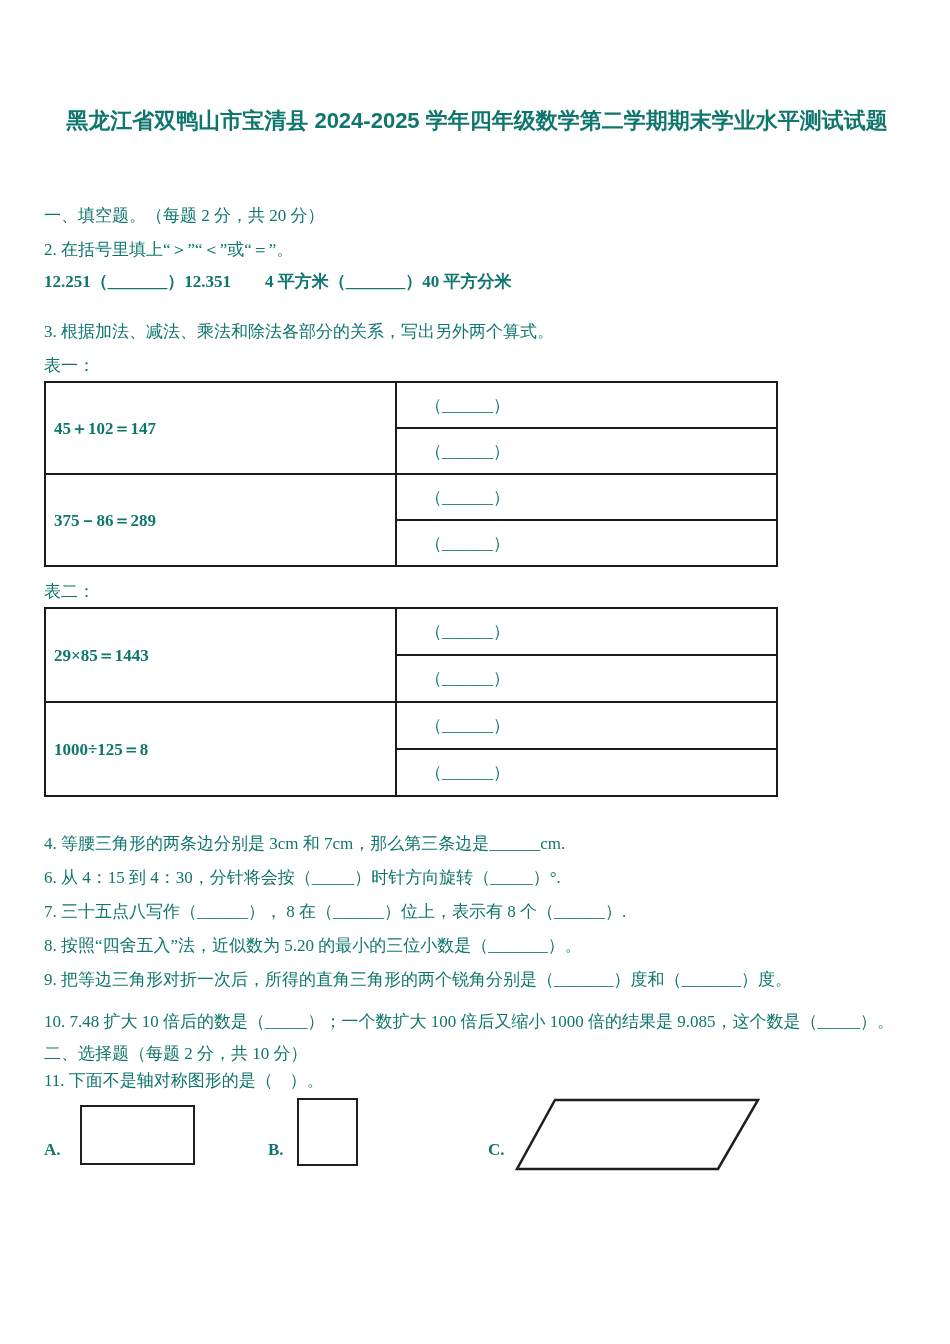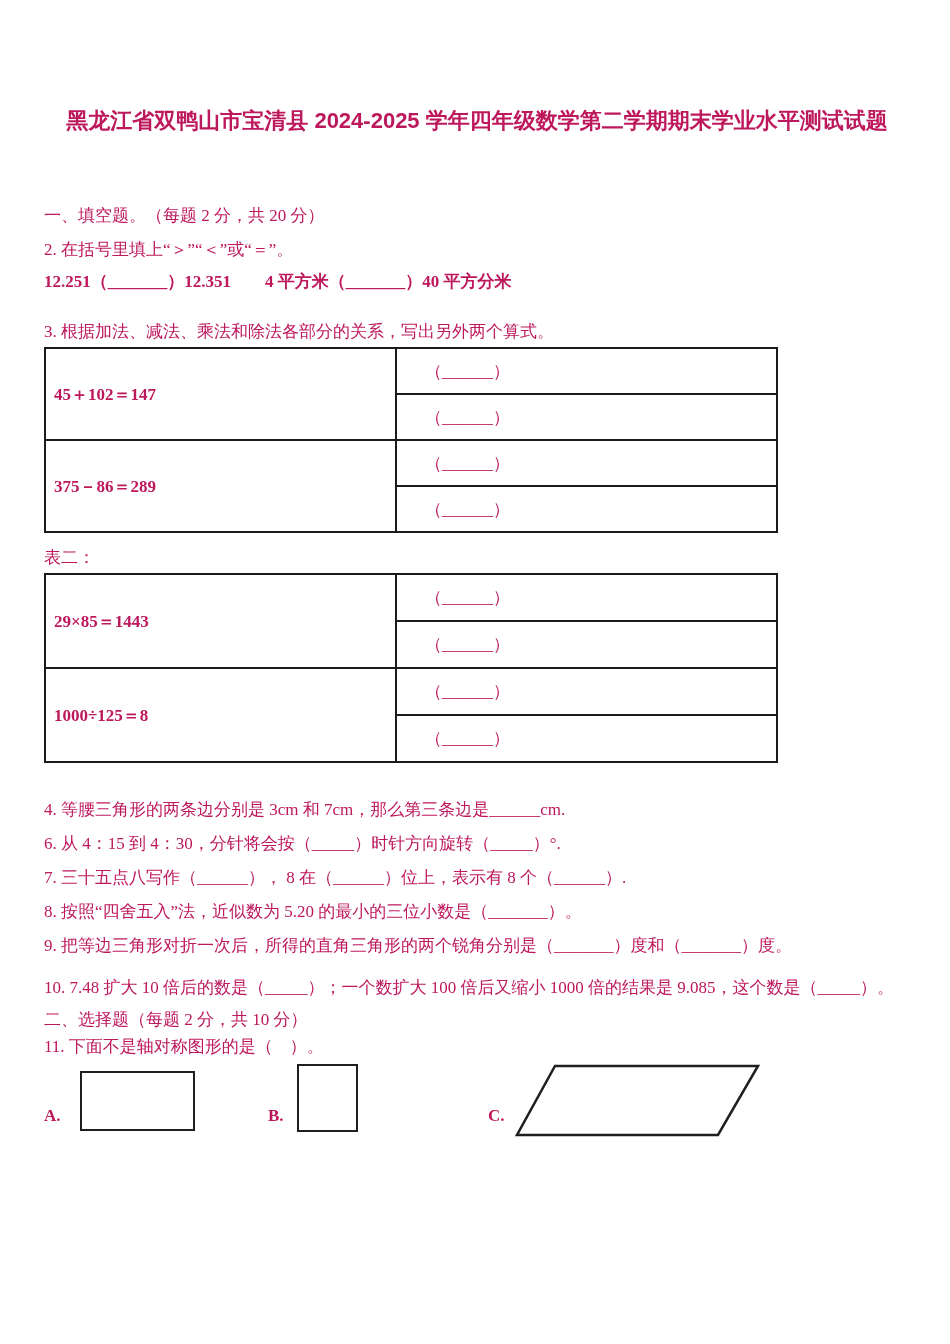--- a/index.html
+++ b/index.html
@@ -1,19 +1,19 @@
 <!DOCTYPE html>
 <html><head>
 <meta charset="utf-8">
 <style>
   html,body{margin:0;padding:0;background:#ffffff;}
   .page{
     position:relative;
     width:950px;height:1344px;
-    background:#ffffff;color:#be185d;
+    background:#ffffff;color:#0f766e;
     box-sizing:border-box;
     padding:0 40px 0 44px;
     font-family:"Liberation Serif","DejaVu Serif",serif;
     overflow:hidden;
   }
   .title{
     margin:106px 0 0 0;
     font-family:"Liberation Sans","DejaVu Sans",sans-serif;
     font-weight:700;
     font-size:22px;line-height:30px;
@@ -40,20 +40,21 @@
 <div class="page">
 
   <h1 class="title">黑龙江省双鸭山市宝清县 2024-2025 学年四年级数学第二学期期末学业水平测试试题</h1>
 
   <div class="line" style="margin-top:69px">一、填空题。（每题 2 分，共 20 分）</div>
 
   <div class="line" style="margin-top:12px">2. 在括号里填上“＞”“＜”或“＝”。</div>
   <div class="line bold" style="margin-top:10px">12.251（_______）12.351　　4 平方米（_______）40 平方分米</div>
   <div class="line" style="margin-top:28px">3. 根据加法、减法、乘法和除法各部分的关系，写出另外两个算式。</div>
 
+  <div class="line" style="margin-top:12px">表一：</div>
 
   <table class="exam-table t1">
     <tbody>
       <tr>
         <td class="expr" rowspan="2">45＋102＝147</td>
         <td class="blank">（______）</td>
       </tr>
       <tr>
         <td class="blank">（______）</td>
       </tr>

